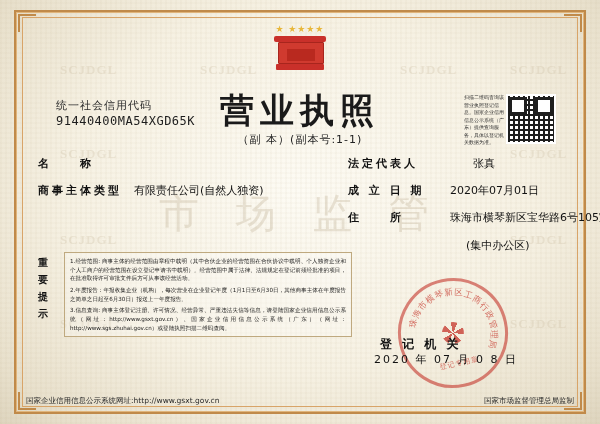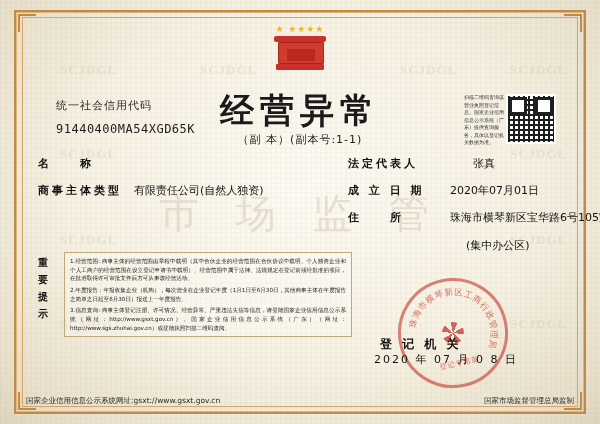--- a/index.html
+++ b/index.html
@@ -143,21 +143,20 @@
     font-family: "DejaVu Sans", sans-serif;
   }
   .code-value {
     position: absolute;
     left: 56px;
     top: 114px;
     font-size: 12px;
     color: #1d1d1d;
     letter-spacing: 0.5px;
     font-family: "DejaVu Sans Mono", monospace;
-    margin-top: 8px;
   }
   .title {
     position: absolute;
     left: 0; right: 0;
     top: 88px;
     text-align: center;
     font-size: 34px;
     font-weight: bold;
     color: #1a1a1a;
     letter-spacing: 6px;
@@ -403,21 +402,21 @@
   <div class="emblem">
     <div class="stars">★ ★★★★</div>
     <div class="roof"></div>
     <div class="gate"></div>
     <div class="base"></div>
   </div>
 
   <div class="code-label">统一社会信用代码</div>
   <div class="code-value">91440400MA54XGD65K</div>
 
-  <div class="title">经营异常</div>
+  <div class="title">营业执照</div>
   <div class="subtitle">（副 本）(副本号:1-1)</div>
 
   <div class="qr-wrap">
     <div class="qr"></div>
   </div>
   <div class="qr-note" style="right:96px; top:94px; width:40px;">扫描二维码杳询该营业执照登记信息。国家企业信用信息公示系统（广东）提供查询服务，具体以登记机关数据为准。</div>
 
   <div class="fields">
     <div class="row">
       <span class="lbl" style="left:0;">名　　称</span>
@@ -462,15 +461,15 @@
       <span style="transform: rotate(84deg)">管</span>
       <span style="transform: rotate(98deg)">理</span>
       <span style="transform: rotate(112deg)">局</span>
     </div>
     <div class="seal-sub">登记专用章</div>
   </div>
 
   <div class="authority">登 记 机 关</div>
   <div class="issue-date">2020 年 07 月 0 8 日</div>
 
-  <div class="footer-left">国家企业信用信息公示系统网址:gsxt://www.gsxt.gov.cn</div>
+  <div class="footer-left">国家企业信用信息公示系统网址:http://www.gsxt.gov.cn</div>
   <div class="footer-right">国家市场监督管理总局监制</div>
 </div>
 
 </body></html>

